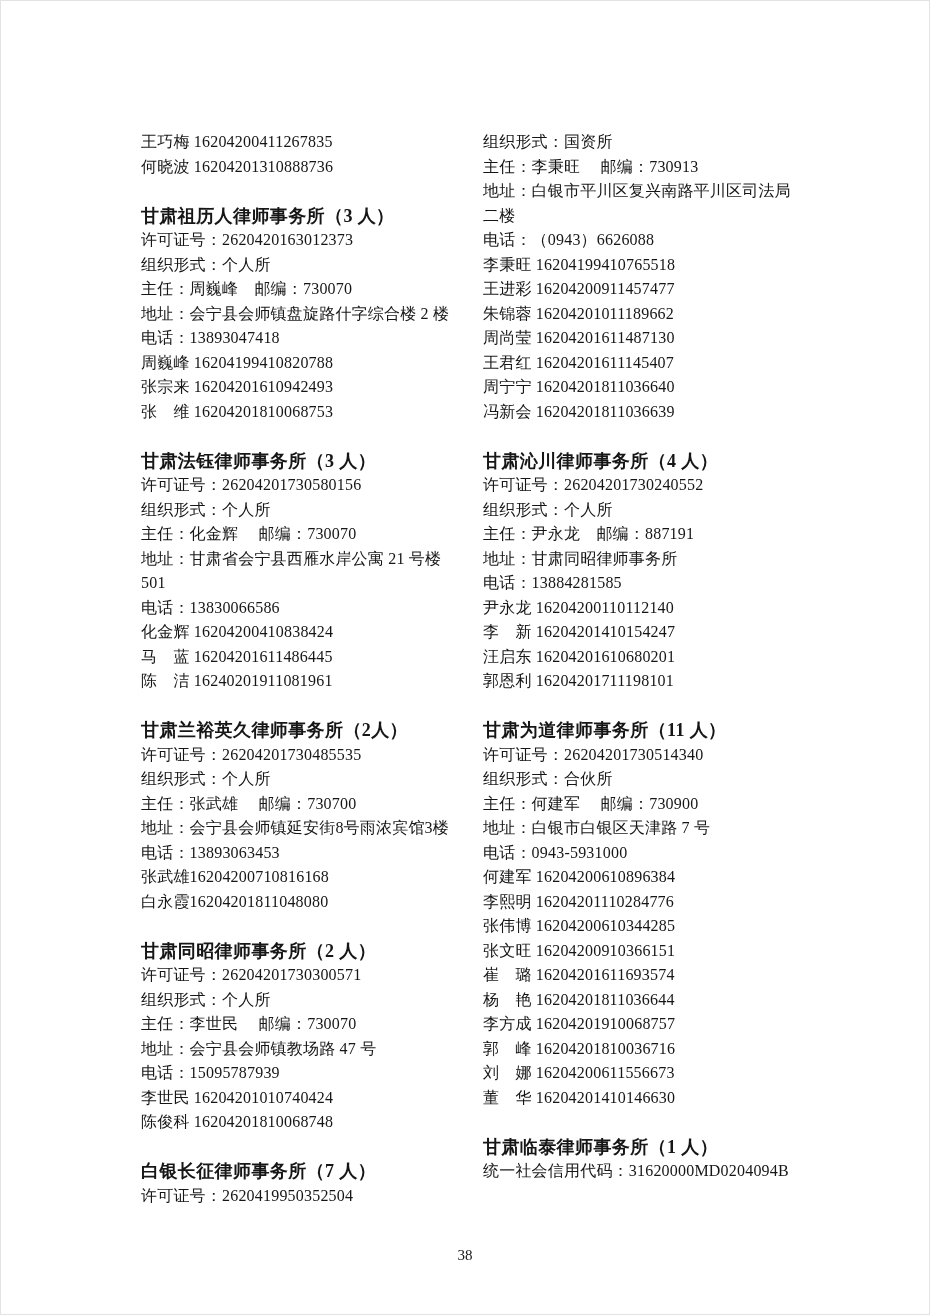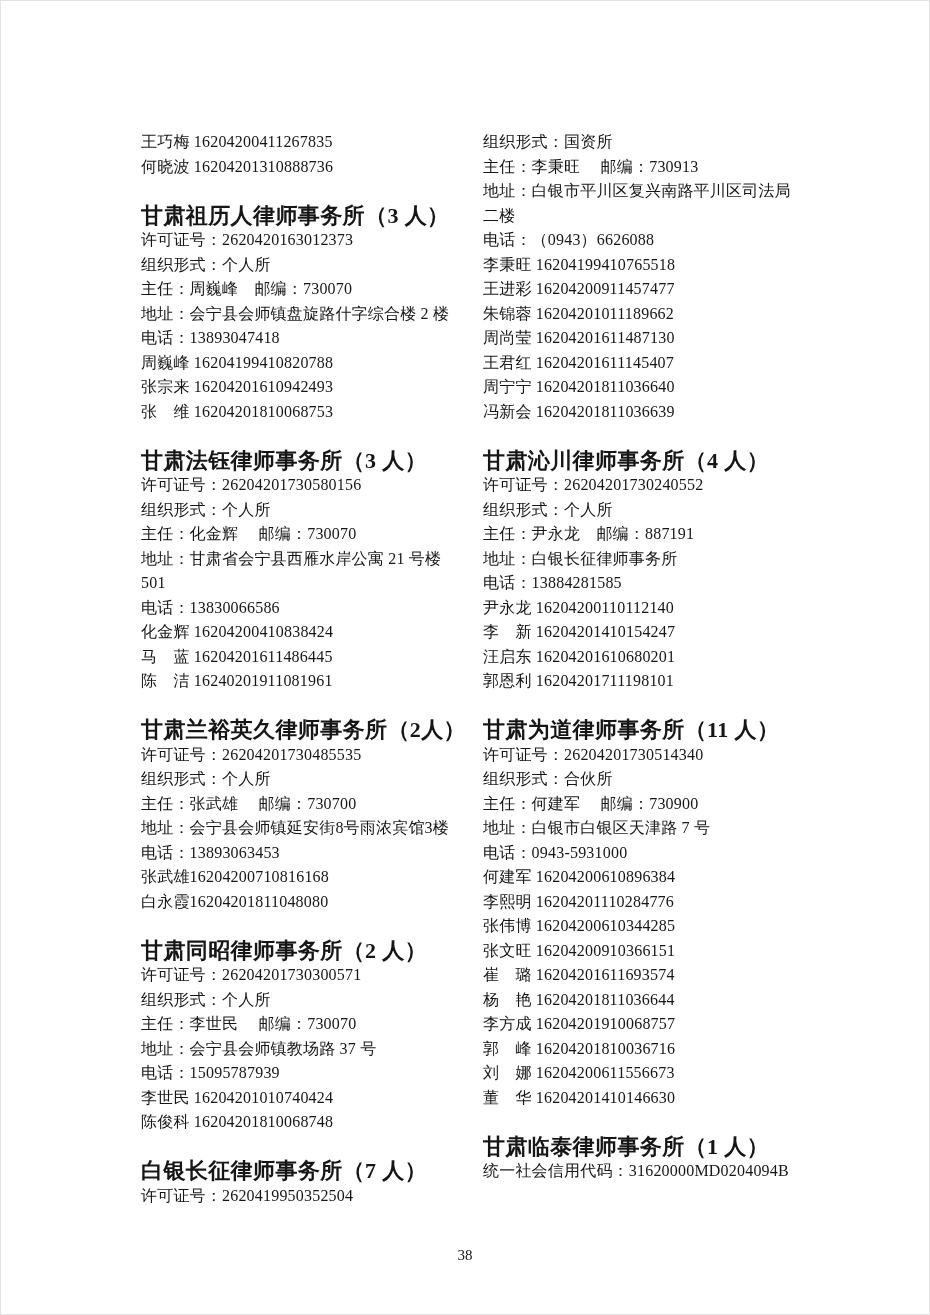--- a/index.html
+++ b/index.html
@@ -34,21 +34,21 @@
   .line {
     height: 24.5px;
     line-height: 24.5px;
     font-size: 16px;
     white-space: nowrap;
     letter-spacing: 0.2px;
   }
   .heading {
     height: 24.5px;
     line-height: 24.5px;
-    font-size: 22px;
+    font-size: 18px;
     font-weight: bold;
     white-space: nowrap;
     letter-spacing: 0.4px;
   }
   .page-footer {
     position: absolute;
     left: 0;
     top: 1244px;
     width: 100%;
     text-align: center;
@@ -97,21 +97,21 @@
           <div class="line">地址：会宁县会师镇延安街8号雨浓宾馆3楼</div>
           <div class="line">电话：13893063453</div>
           <div class="line">张武雄16204200710816168</div>
           <div class="line">白永霞16204201811048080</div>
         </div>
         <div class="block">
           <div class="heading">甘肃同昭律师事务所（2 人）</div>
           <div class="line">许可证号：26204201730300571</div>
           <div class="line">组织形式：个人所</div>
           <div class="line">主任：李世民　 邮编：730070</div>
-          <div class="line">地址：会宁县会师镇教场路 37 号</div>
+          <div class="line">地址：会宁县会师镇教场路 47 号</div>
           <div class="line">电话：15095787939</div>
           <div class="line">李世民 16204201010740424</div>
           <div class="line">陈俊科 16204201810068748</div>
         </div>
         <div class="block">
           <div class="heading">白银长征律师事务所（7 人）</div>
           <div class="line">许可证号：2620419950352504</div>
         </div>
       </div>
       <div class="column">
@@ -127,21 +127,21 @@
           <div class="line">周尚莹 16204201611487130</div>
           <div class="line">王君红 16204201611145407</div>
           <div class="line">周宁宁 16204201811036640</div>
           <div class="line">冯新会 16204201811036639</div>
         </div>
         <div class="block">
           <div class="heading">甘肃沁川律师事务所（4 人）</div>
           <div class="line">许可证号：26204201730240552</div>
           <div class="line">组织形式：个人所</div>
           <div class="line">主任：尹永龙　邮编：887191</div>
-          <div class="line">地址：白银长征律师事务所</div>
+          <div class="line">地址：甘肃同昭律师事务所</div>
           <div class="line">电话：13884281585</div>
           <div class="line">尹永龙 16204200110112140</div>
           <div class="line">李　新 16204201410154247</div>
           <div class="line">汪启东 16204201610680201</div>
           <div class="line">郭恩利 16204201711198101</div>
         </div>
         <div class="block">
           <div class="heading">甘肃为道律师事务所（11 人）</div>
           <div class="line">许可证号：26204201730514340</div>
           <div class="line">组织形式：合伙所</div>

